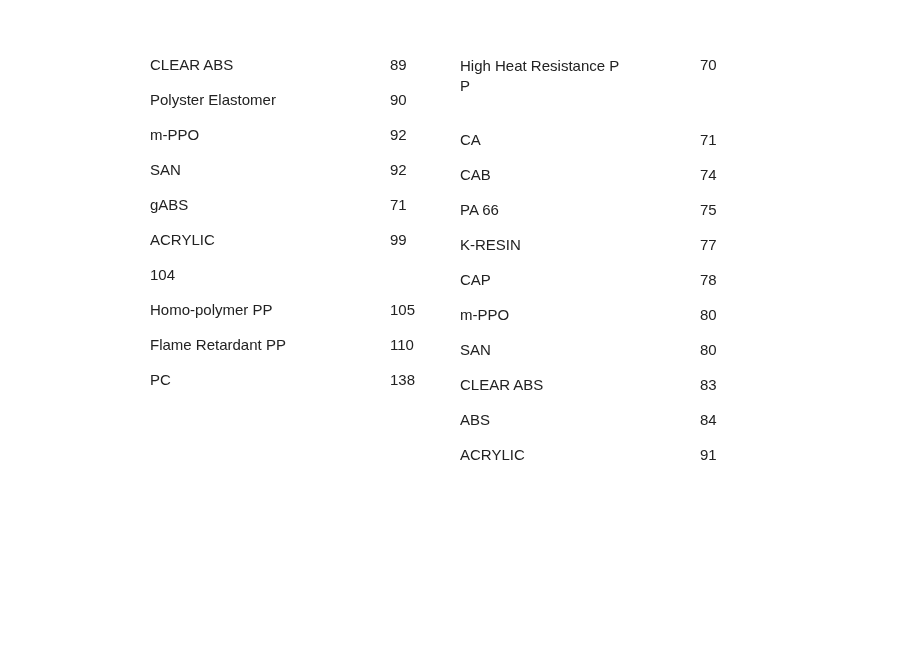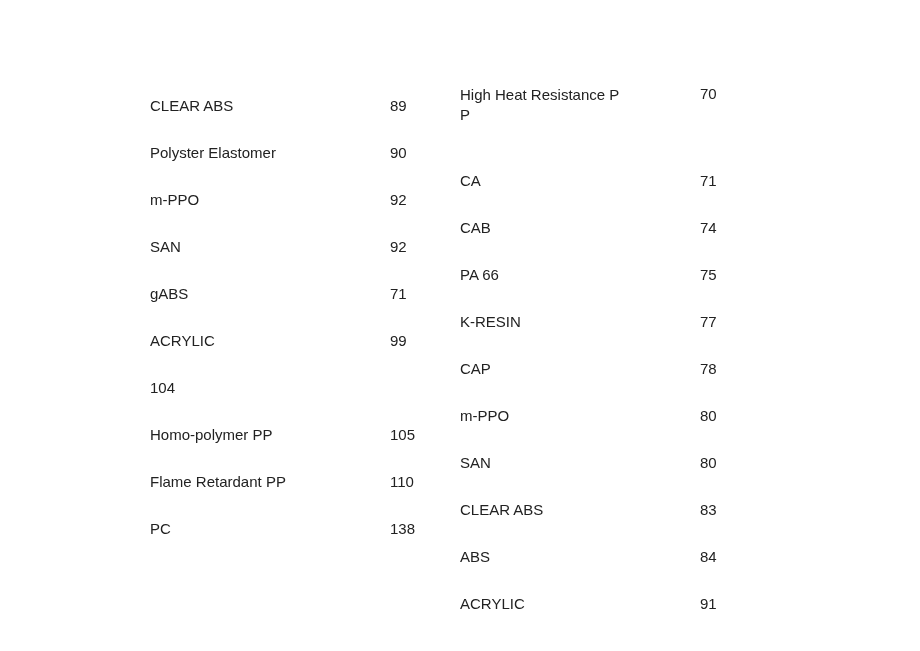--- a/index.html
+++ b/index.html
@@ -10,21 +10,21 @@
     body {
       width: 920px;
       height: 651px;
       background: #ffffff;
       font-family: Arial, sans-serif;
       font-size: 15px;
       color: #222;
     }
     .content {
       display: flex;
-      padding-top: 85px;
+      padding-top: 56px;
       padding-left: 150px;
       gap: 0;
     }
     .column {
       display: flex;
       flex-direction: column;
       gap: 0;
     }
     .left-column {
       width: 300px;
@@ -41,21 +41,20 @@
     .row-name {
       flex: 1;
       font-size: 15px;
       color: #222;
     }
     .row-value {
       width: 60px;
       font-size: 15px;
       color: #222;
       text-align: left;
-      margin-top: 12px;
     }
     .right-header {
       margin-bottom: 0;
     }
     .right-header .row-name {
       line-height: 1.3;
     }
   </style>
 </head>
 <body>

